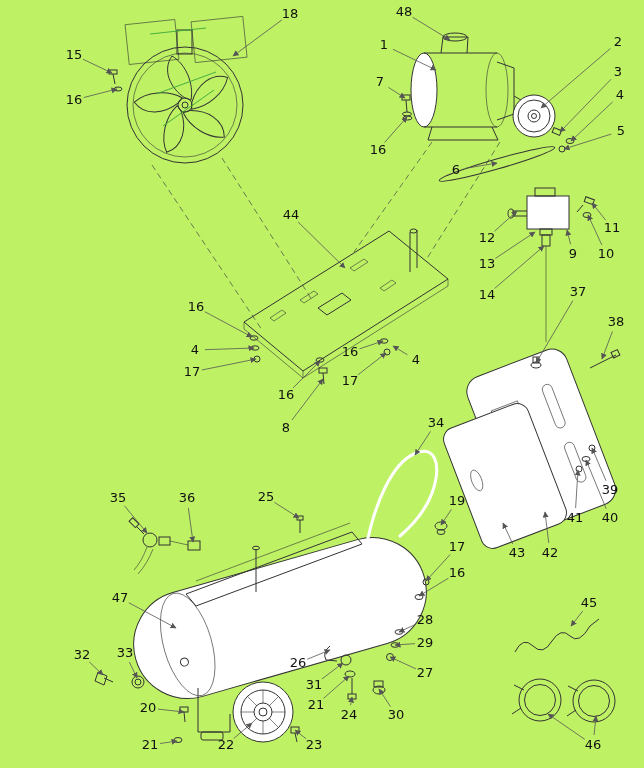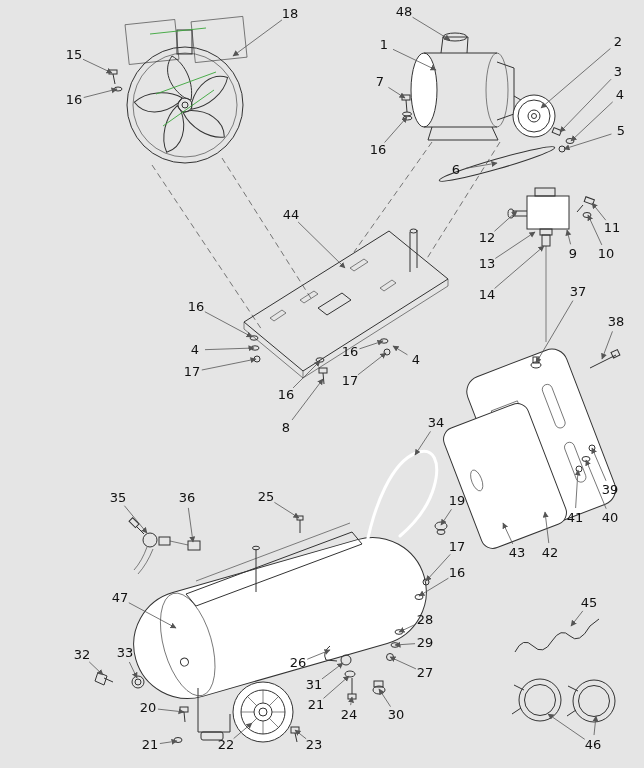--- a/index.html
+++ b/index.html
@@ -1,16 +1,16 @@
 <!DOCTYPE html>
 <html><head>
 <meta charset="utf-8">
 <style>
   html,body{margin:0;padding:0;background:#fff;}
-  .stage{position:relative;width:644px;height:768px;background:#e5e5e5;overflow:hidden;
+  .stage{position:relative;width:644px;height:768px;background:#bef264;overflow:hidden;
          font-family:"DejaVu Sans", sans-serif;}
   #diagram-svg{position:absolute;left:0;top:0;}
   .draw{stroke:#333;fill:none;stroke-width:1;}
   .thin{stroke:#333;fill:none;stroke-width:.6;}
   .solid{fill:#fff;stroke:#333;stroke-width:1;}
   .dash{stroke:#444;fill:none;stroke-width:.7;stroke-dasharray:6 4;}
   .green{stroke:#3aa63a;stroke-width:.9;fill:none;}
   .leader{stroke:#555;stroke-width:.8;fill:none;}
   .part-label{font:13px "DejaVu Sans", sans-serif;fill:#111;text-anchor:middle;}
 </style>

